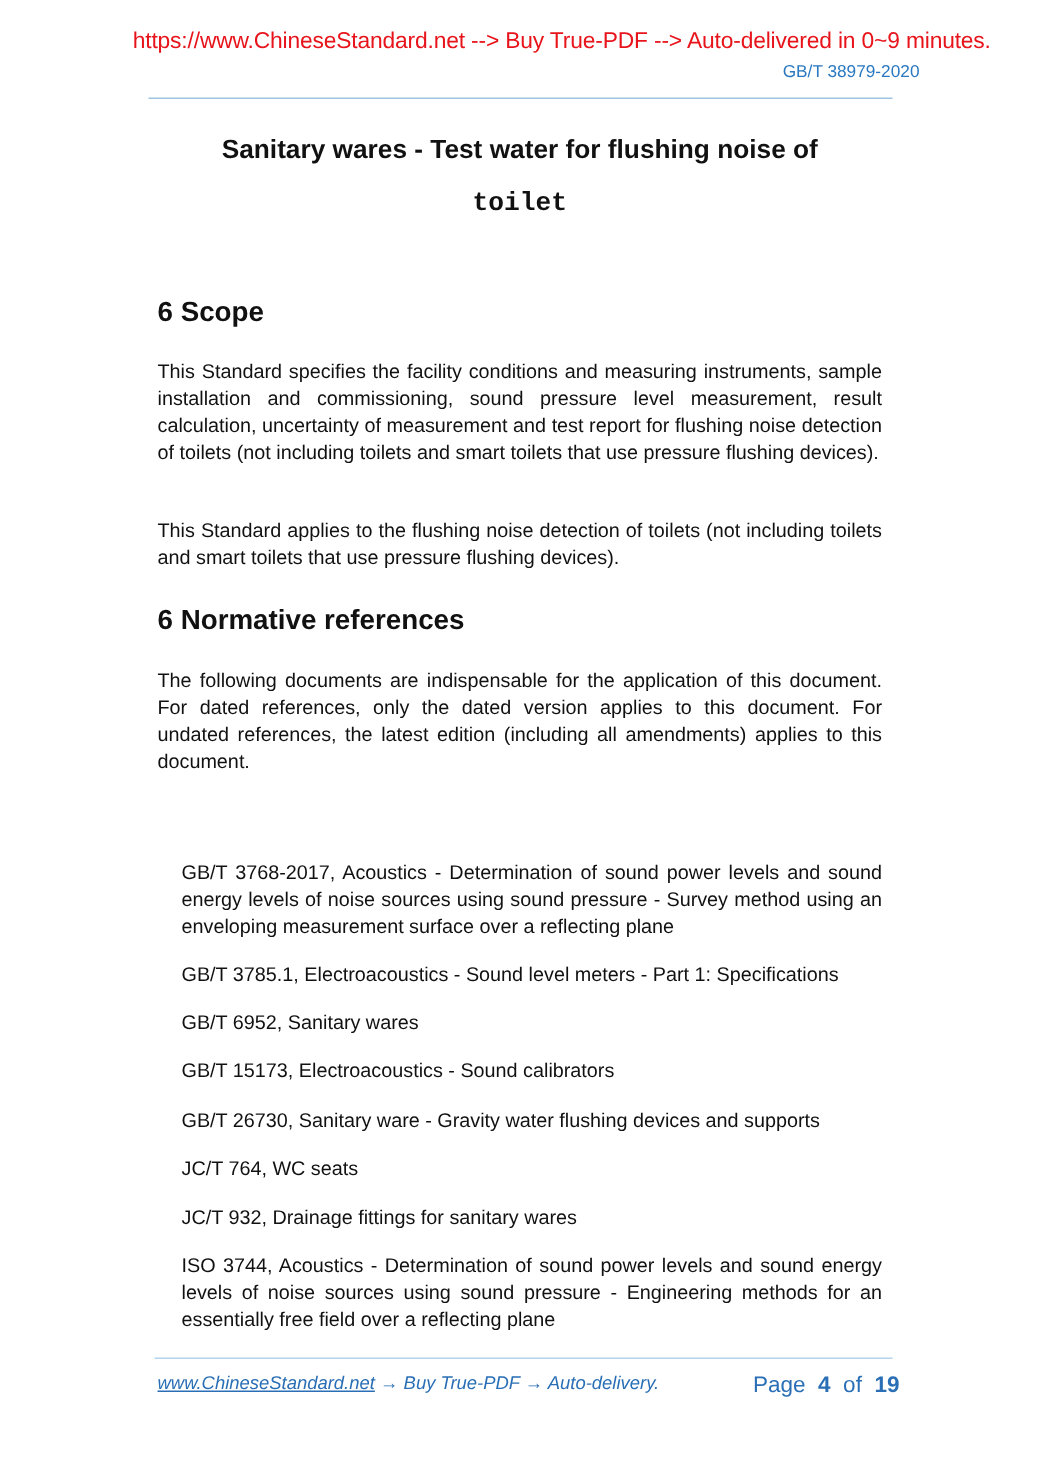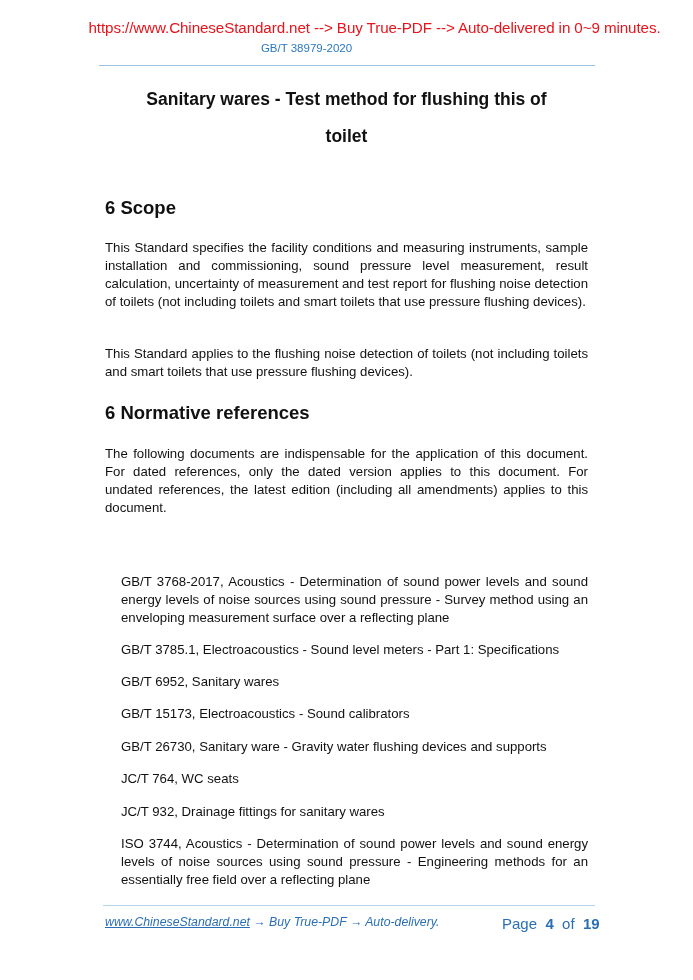--- a/index.html
+++ b/index.html
@@ -1,45 +1,45 @@
 <!DOCTYPE html>
 <html><head>
   <meta charset="utf-8">
   <style>
     html, body { margin: 0; padding: 0; background: #ffffff; }
     body { width: 693px; height: 980px; position: relative; overflow: hidden;
       font-family: "Liberation Sans", sans-serif; color: #111; }
     .promo { position: absolute; top: 19px; left: 0; width: 693px; text-align: center;
       color: #e8141b; font-size: 15.2px; letter-spacing: -0.1px; padding-left: 28px; }
-    .std-code { position: absolute; top: 42px; left: 0; width: 613px; text-align: center;
+    .std-code { position: absolute; top: 42px; left: 0; width: 613px; text-align: right;
       color: #2a78c0; font-size: 11.5px; }
     .hdr-rule { position: absolute; top: 65px; left: 99px; width: 496px; height: 1px; background: #9cc3e4; }
     .title { position: absolute; left: 100px; width: 493px; text-align: center;
       font-weight: bold; font-size: 17.5px; color: #111; }
     .title.l1 { top: 89px; }
-    .title.l2 { top: 126px; }
+    .title.l2 { top: 126px; font-family: Liberation Mono, monospace; }
     .h1 { position: absolute; left: 105px; font-weight: bold; font-size: 18.5px; color: #111; }
     .p { position: absolute; left: 105px; width: 483px; font-size: 13.2px; line-height: 18px;
       text-align: justify; color: #111; }
     .ref { position: absolute; left: 121px; width: 467px; font-size: 13.2px; line-height: 18px;
       text-align: justify; color: #111; margin-top: 41px; }
     .ftr-rule { position: absolute; top: 905px; left: 103px; width: 492px; height: 1px; background: #b4d3ec; }
     .ftr { position: absolute; top: 915px; left: 105px; font-size: 12.3px; color: #2a6fb5; font-style: italic; }
     .ftr a { color: #2a6fb5; text-decoration: underline; }
     .page { position: absolute; top: 915px; left: 502px; font-size: 15px; color: #2a6fb5; }
     .page b { font-weight: bold; }
   </style>
 </head>
 <body>
 
 <div class="promo">https://www.ChineseStandard.net --&gt; Buy True-PDF --&gt; Auto-delivered in 0~9 minutes.</div>
 <div class="std-code">GB/T 38979-2020</div>
 <div class="hdr-rule"></div>
 
-<div class="title l1">Sanitary wares - Test method for flushing this of</div>
+<div class="title l1">Sanitary wares - Test water for flushing noise of</div>
 <div class="title l2">toilet</div>
 
 <div class="h1" style="top:197px">6 Scope</div>
 <div class="p" style="top:239px">This Standard specifies the facility conditions and measuring instruments, sample installation and commissioning, sound pressure level measurement, result calculation, uncertainty of measurement and test report for flushing noise detection of toilets (not including toilets and smart toilets that use pressure flushing devices).</div>
 <div class="p" style="top:345px">This Standard applies to the flushing noise detection of toilets (not including toilets and smart toilets that use pressure flushing devices).</div>
 
 <div class="h1" style="top:402px">6 Normative references</div>
 <div class="p" style="top:445px">The following documents are indispensable for the application of this document. For dated references, only the dated version applies to this document. For undated references, the latest edition (including all amendments) applies to this document.</div>
 
 <div class="ref" style="top:532px">GB/T 3768-2017, Acoustics - Determination of sound power levels and sound energy levels of noise sources using sound pressure - Survey method using an enveloping measurement surface over a reflecting plane</div>

